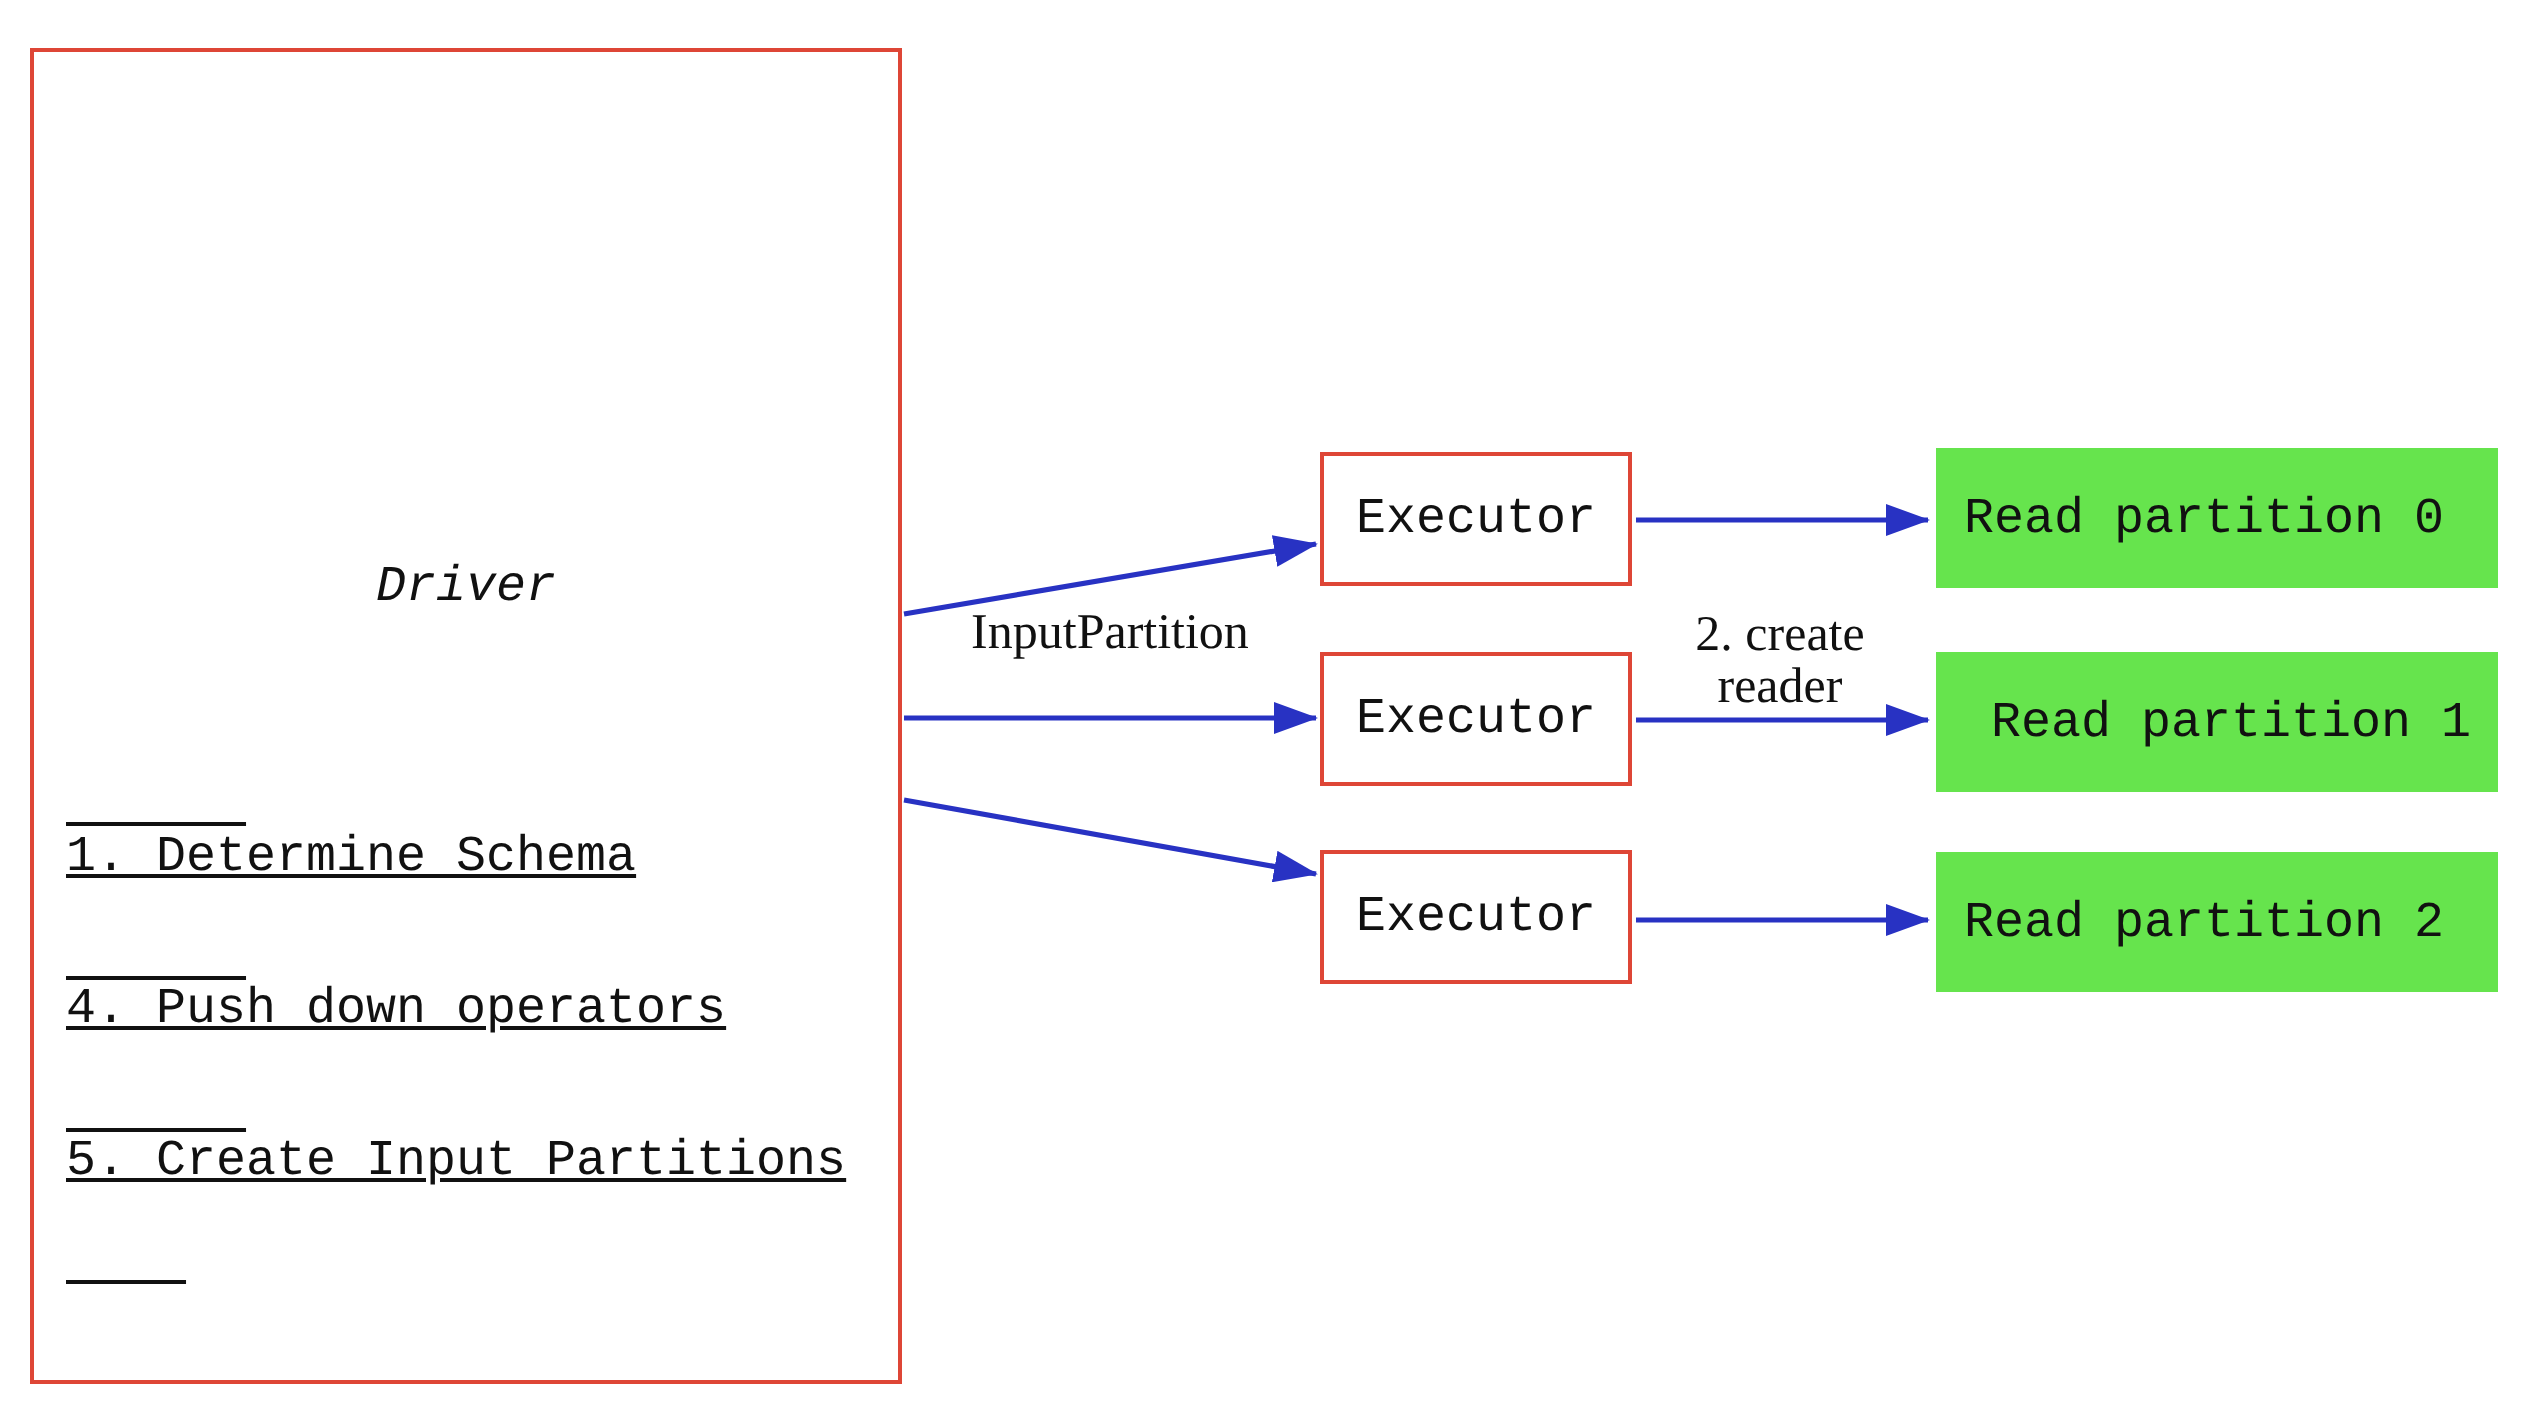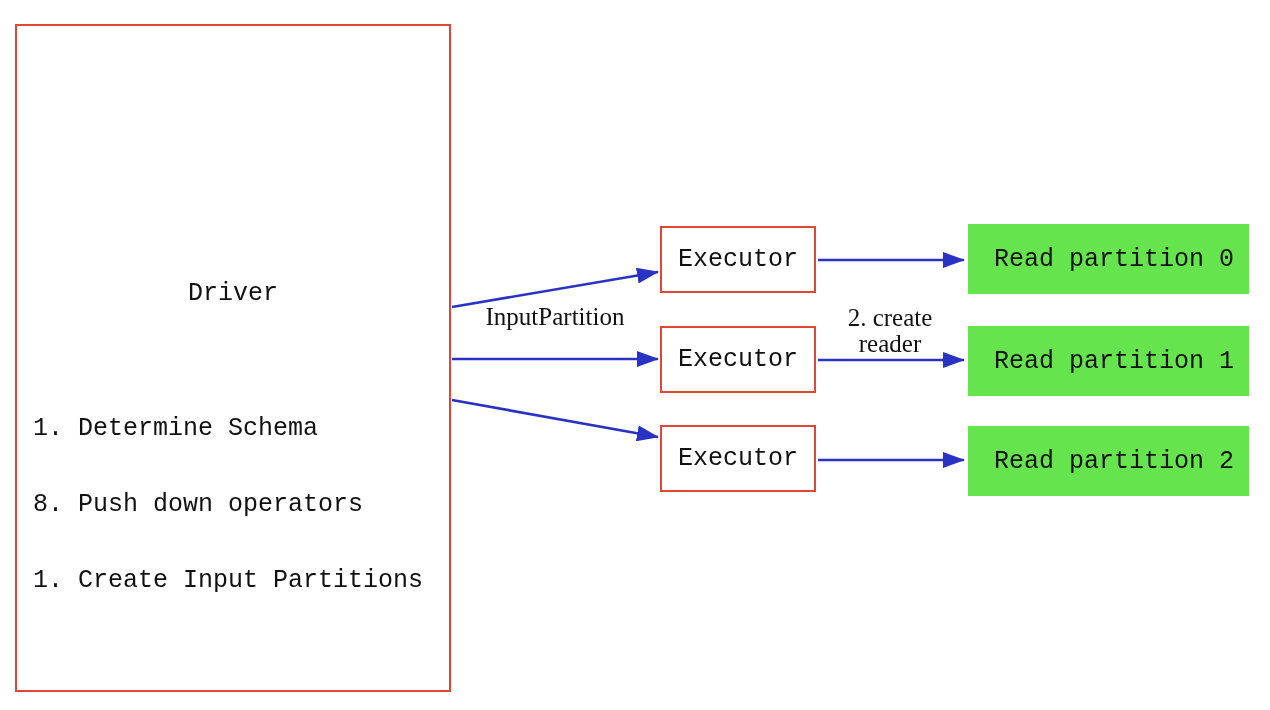--- a/index.html
+++ b/index.html
@@ -27,27 +27,29 @@
     border: 2px solid var(--box-border-red);
     background: var(--background);
   }
   .driver-title {
     position: absolute;
     top: 255px; left: 0;
     width: 100%;
     text-align: center;
     font-size: 25px;
     line-height: 25px;
+    font-style: italic;
   }
   .driver-steps {
     position: absolute;
     left: 16px; top: 339px;
     font-size: 25px;
     line-height: 25.4px;
     white-space: pre;
+    text-decoration: underline;
   }
   .executor-box {
     position: absolute;
     left: 660px;
     width: 156px; height: 67px;
     border: 2px solid var(--box-border-red);
     background: var(--background);
     display: flex;
     align-items: center;
     justify-content: center;
@@ -56,25 +58,25 @@
   .executor-1 { top: 226px; }
   .executor-2 { top: 326px; }
   .executor-3 { top: 425px; }
   .partition-box {
     position: absolute;
     left: 968px;
     width: 281px; height: 70px;
     background: var(--partition-green);
     display: flex;
     align-items: center;
-    padding-left: 26px;
+    padding-left: 14px;
     font-size: 25px;
   }
   .partition-0 { top: 224px; }
-  .partition-1 { top: 326px; }
+  .partition-1 { top: 326px; justify-content: center; }
   .partition-2 { top: 426px; text-align: right; }
   .edge-label {
     position: absolute;
     font-family: "Liberation Serif", "DejaVu Serif", serif;
     font-size: 25px;
     line-height: 26px;
     text-align: center;
     color: var(--text-black);
   }
   .label-serialize { left: 455px; top: 304px; width: 200px; }
@@ -90,22 +92,22 @@
 </style>
 </head>
 <body>
 
 <div class="canvas">
 
   <div class="driver-box">
     <div class="driver-title">Driver</div>
     <div class="driver-steps">
       <div>1. Determine Schema</div>
-      <div>8. Push down operators</div>
-      <div>1. Create Input Partitions</div>
+      <div>4. Push down operators</div>
+      <div>5. Create Input Partitions</div>
     </div>
   </div>
 
   <div class="executor-box executor-1">
     <span>Executor</span>
   </div>
   <div class="executor-box executor-2">
     <span>Executor</span>
   </div>
   <div class="executor-box executor-3">

